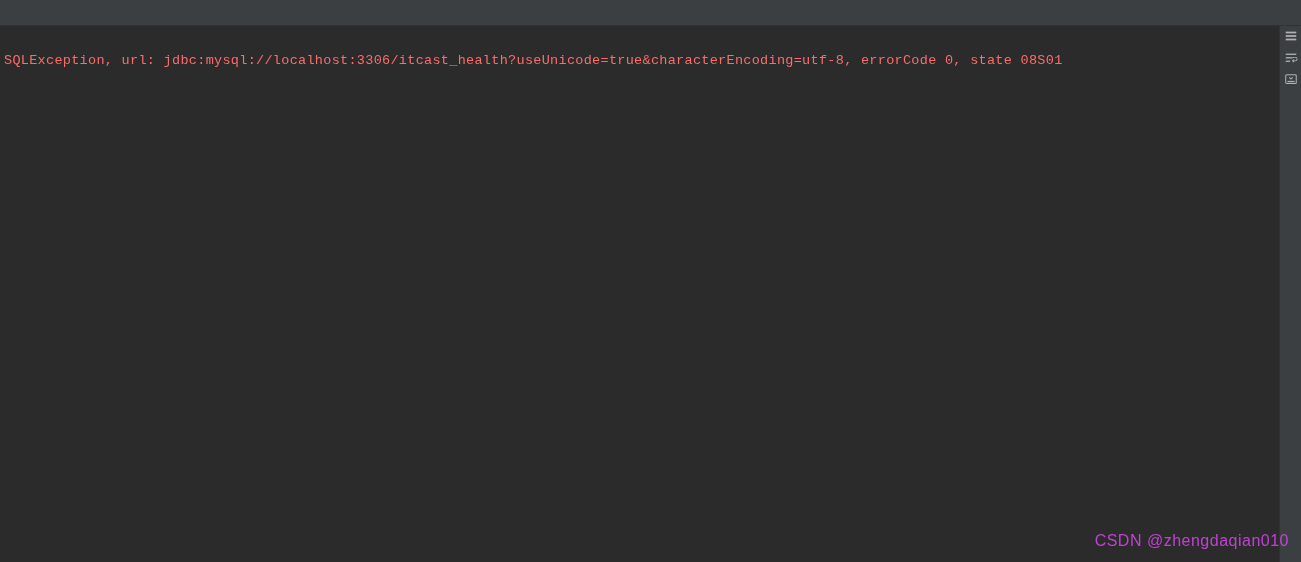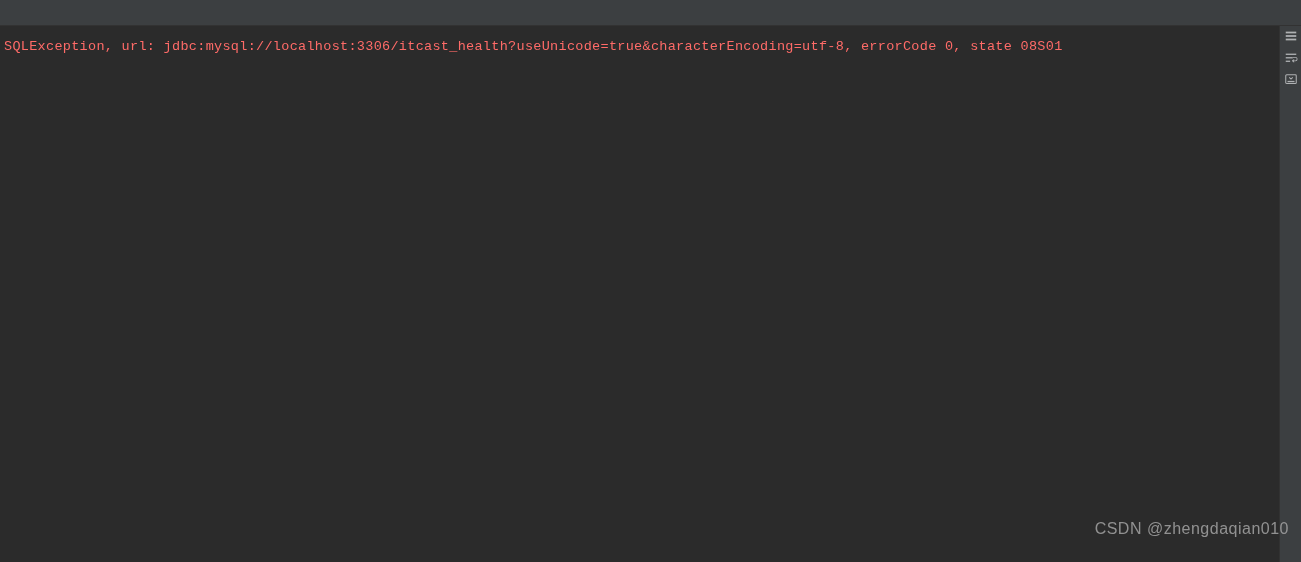--- a/index.html
+++ b/index.html
@@ -22,21 +22,21 @@
       background: #3c3f41;
       border-bottom: 1px solid #323232;
     }
     .content-area {
       display: flex;
       height: calc(100% - 26px);
     }
     .console-area {
       flex: 1;
       background: #2b2b2b;
-      padding: 12px 4px;
+      padding: 26px 4px;
       overflow: hidden;
     }
     .error-text {
       color: #ff6b68;
       white-space: pre;
       font-family: 'Consolas', 'Monaco', 'Courier New', monospace;
       font-size: 13.5px;
       letter-spacing: 0.3px;
       line-height: 1.4;
     }
@@ -58,23 +58,23 @@
       justify-content: center;
       cursor: pointer;
       color: #afb1b3;
     }
     .sidebar-icon svg {
       width: 14px;
       height: 14px;
     }
     .watermark {
       position: absolute;
-      bottom: 24px;
+      bottom: 12px;
       right: 12px;
-      color: #a3a3a3;
+      color: #d946ef;
       font-size: 16px;
       font-family: Arial, sans-serif;
       opacity: 0.85;
       letter-spacing: 0.5px;
     }
   </style>
 </head>
 <body>
 
 <div class="header-bar"></div>

